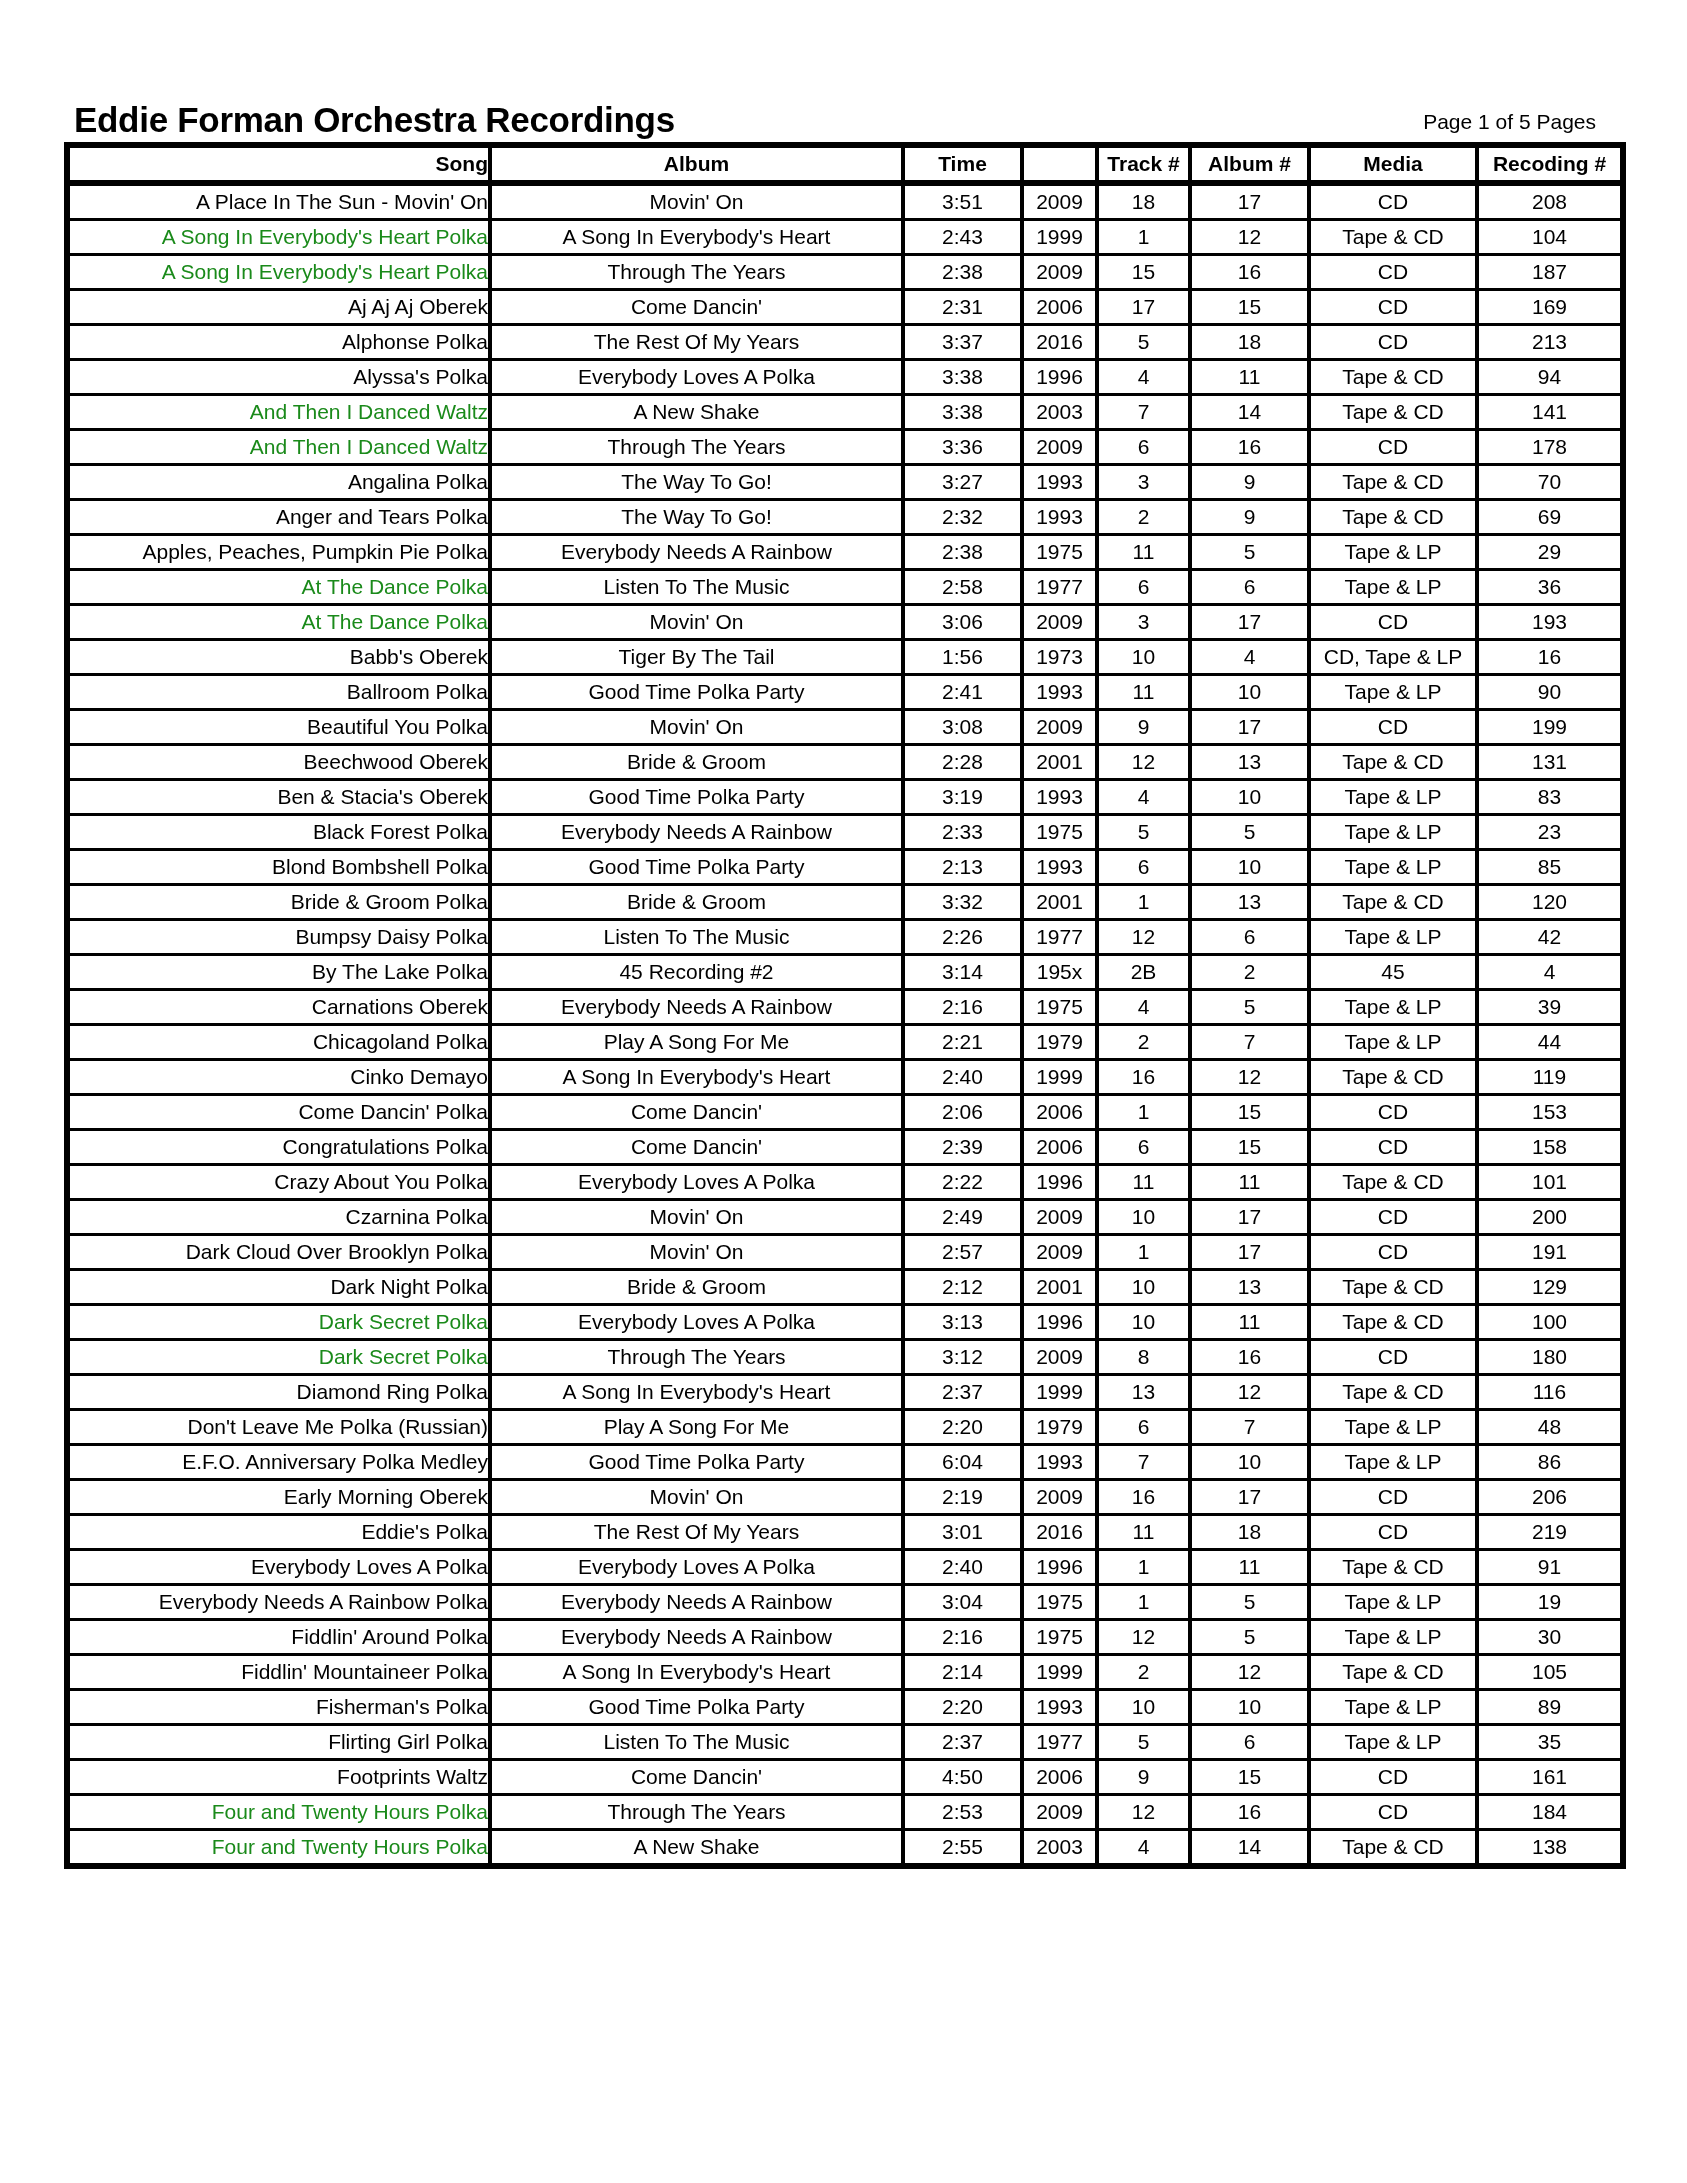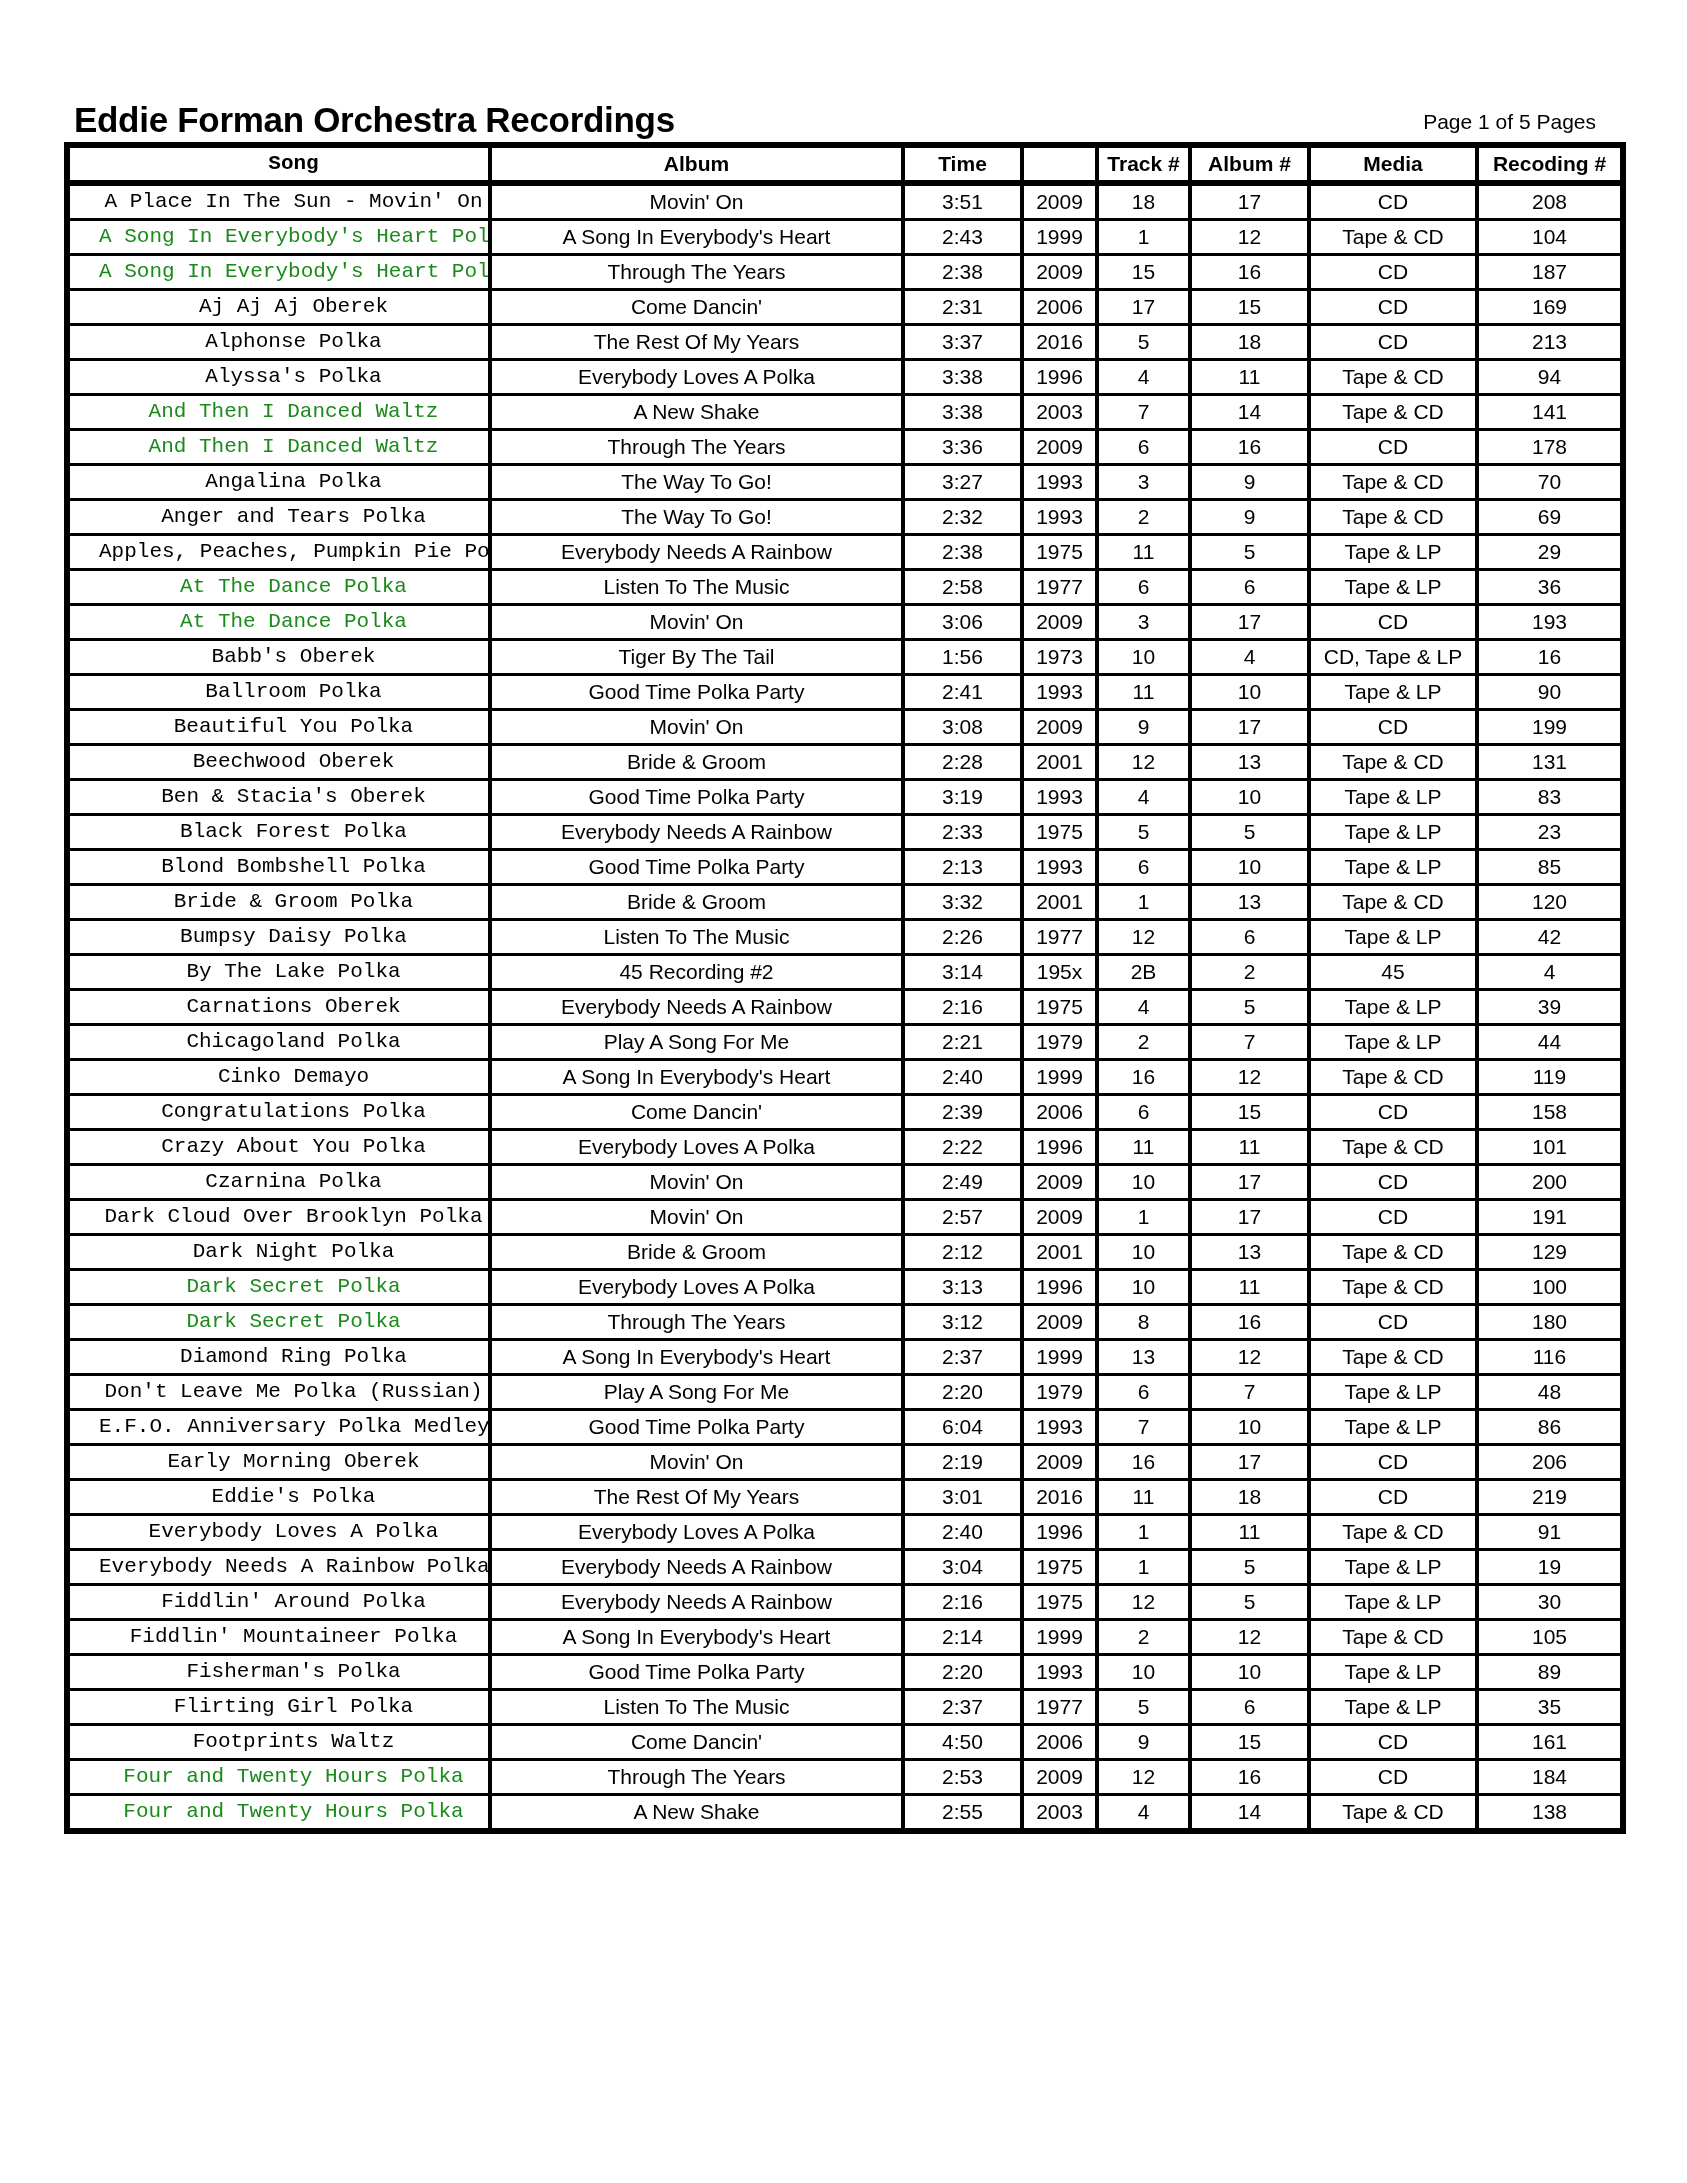--- a/index.html
+++ b/index.html
@@ -9,21 +9,21 @@
   .page-indicator { position: absolute; right: 0; top: 12px; font-size: 21px; line-height: 1; }
   .table-wrap { position: absolute; left: 64px; top: 142px; width: 1556px; }
   table.recordings { border-collapse: collapse; width: 1556px; table-layout: fixed; border: 6px solid #000; }
   table.recordings th, table.recordings td {
     border-left: 4.6px solid #000; border-right: 4.6px solid #000;
     border-top: 3.3px solid #000; border-bottom: 3.3px solid #000;
     height: 32px; padding: 0; font-size: 21px; line-height: 32px;
     text-align: center; white-space: nowrap; overflow: hidden;
   }
   table.recordings th { font-weight: bold; height: 31px; border-bottom: 6px solid #000; }
-  table.recordings th.song, table.recordings td.song { text-align: center; padding-left: 29px; font-family: Liberation Mono, monospace; }
+  table.recordings th.song, table.recordings td.song { text-align: right; padding-left: 29px; }
   td.song.repeat { color: #1a8a1a; }
   col.c-song { width: 423px; }
   col.c-album { width: 413px; }
   col.c-time { width: 119px; }
   col.c-year { width: 75px; }
   col.c-track { width: 93px; }
   col.c-albumno { width: 119px; }
   col.c-media { width: 168px; }
   col.c-rec { width: 146px; }
 </style>
@@ -314,20 +314,30 @@
           <td class="song">Cinko Demayo</td>
           <td>A Song In Everybody's Heart</td>
           <td>2:40</td>
           <td>1999</td>
           <td>16</td>
           <td>12</td>
           <td>Tape &amp; CD</td>
           <td>119</td>
         </tr>
         <tr>
+          <td class="song">Come Dancin' Polka</td>
+          <td>Come Dancin'</td>
+          <td>2:06</td>
+          <td>2006</td>
+          <td>1</td>
+          <td>15</td>
+          <td>CD</td>
+          <td>153</td>
+        </tr>
+        <tr>
           <td class="song">Congratulations Polka</td>
           <td>Come Dancin'</td>
           <td>2:39</td>
           <td>2006</td>
           <td>6</td>
           <td>15</td>
           <td>CD</td>
           <td>158</td>
         </tr>
         <tr>

